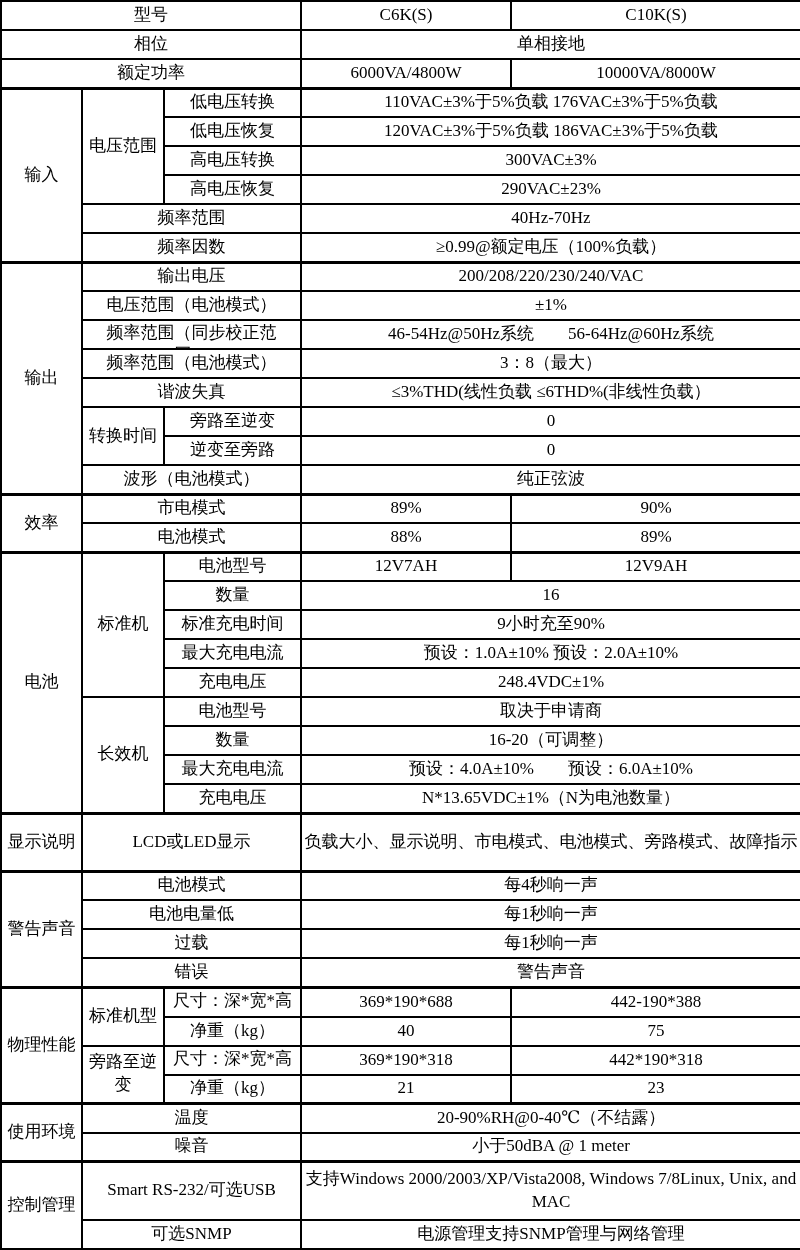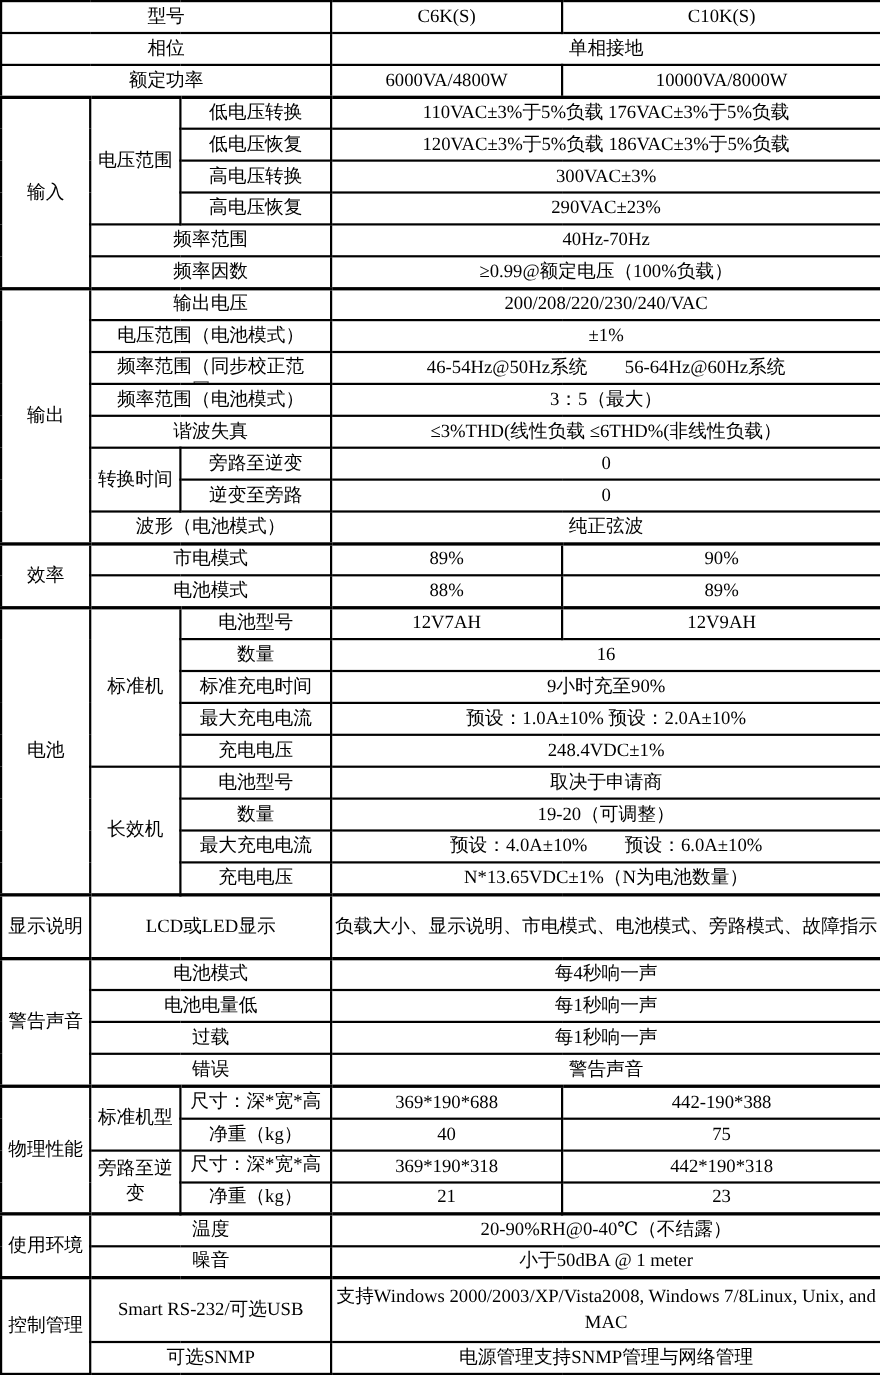--- a/index.html
+++ b/index.html
@@ -104,21 +104,21 @@
       <td colspan="2">±1%</td>
     </tr>
     <tr>
       <td colspan="2" class="clip">
           <div class="cb cb180">频率范围（同步校正范围）</div>
         </td>
       <td colspan="2">46-54Hz@50Hz系统　　56-64Hz@60Hz系统</td>
     </tr>
     <tr>
       <td colspan="2">频率范围（电池模式）</td>
-      <td colspan="2">3：5（最大）</td>
+      <td colspan="2">3：8（最大）</td>
     </tr>
     <tr>
       <td colspan="2">谐波失真</td>
       <td colspan="2">≤3%THD(线性负载 ≤6THD%(非线性负载）</td>
     </tr>
     <tr>
       <td rowspan="2">转换时间</td>
       <td>旁路至逆变</td>
       <td colspan="2">0</td>
     </tr>
@@ -166,21 +166,21 @@
       <td>充电电压</td>
       <td colspan="2">248.4VDC±1%</td>
     </tr>
     <tr>
       <td rowspan="4">长效机</td>
       <td>电池型号</td>
       <td colspan="2">取决于申请商</td>
     </tr>
     <tr>
       <td>数量</td>
-      <td colspan="2">19-20（可调整）</td>
+      <td colspan="2">16-20（可调整）</td>
     </tr>
     <tr>
       <td>最大充电电流</td>
       <td colspan="2">预设：4.0A±10%　　预设：6.0A±10%</td>
     </tr>
     <tr>
       <td>充电电压</td>
       <td colspan="2">N*13.65VDC±1%（N为电池数量）</td>
     </tr>
 

